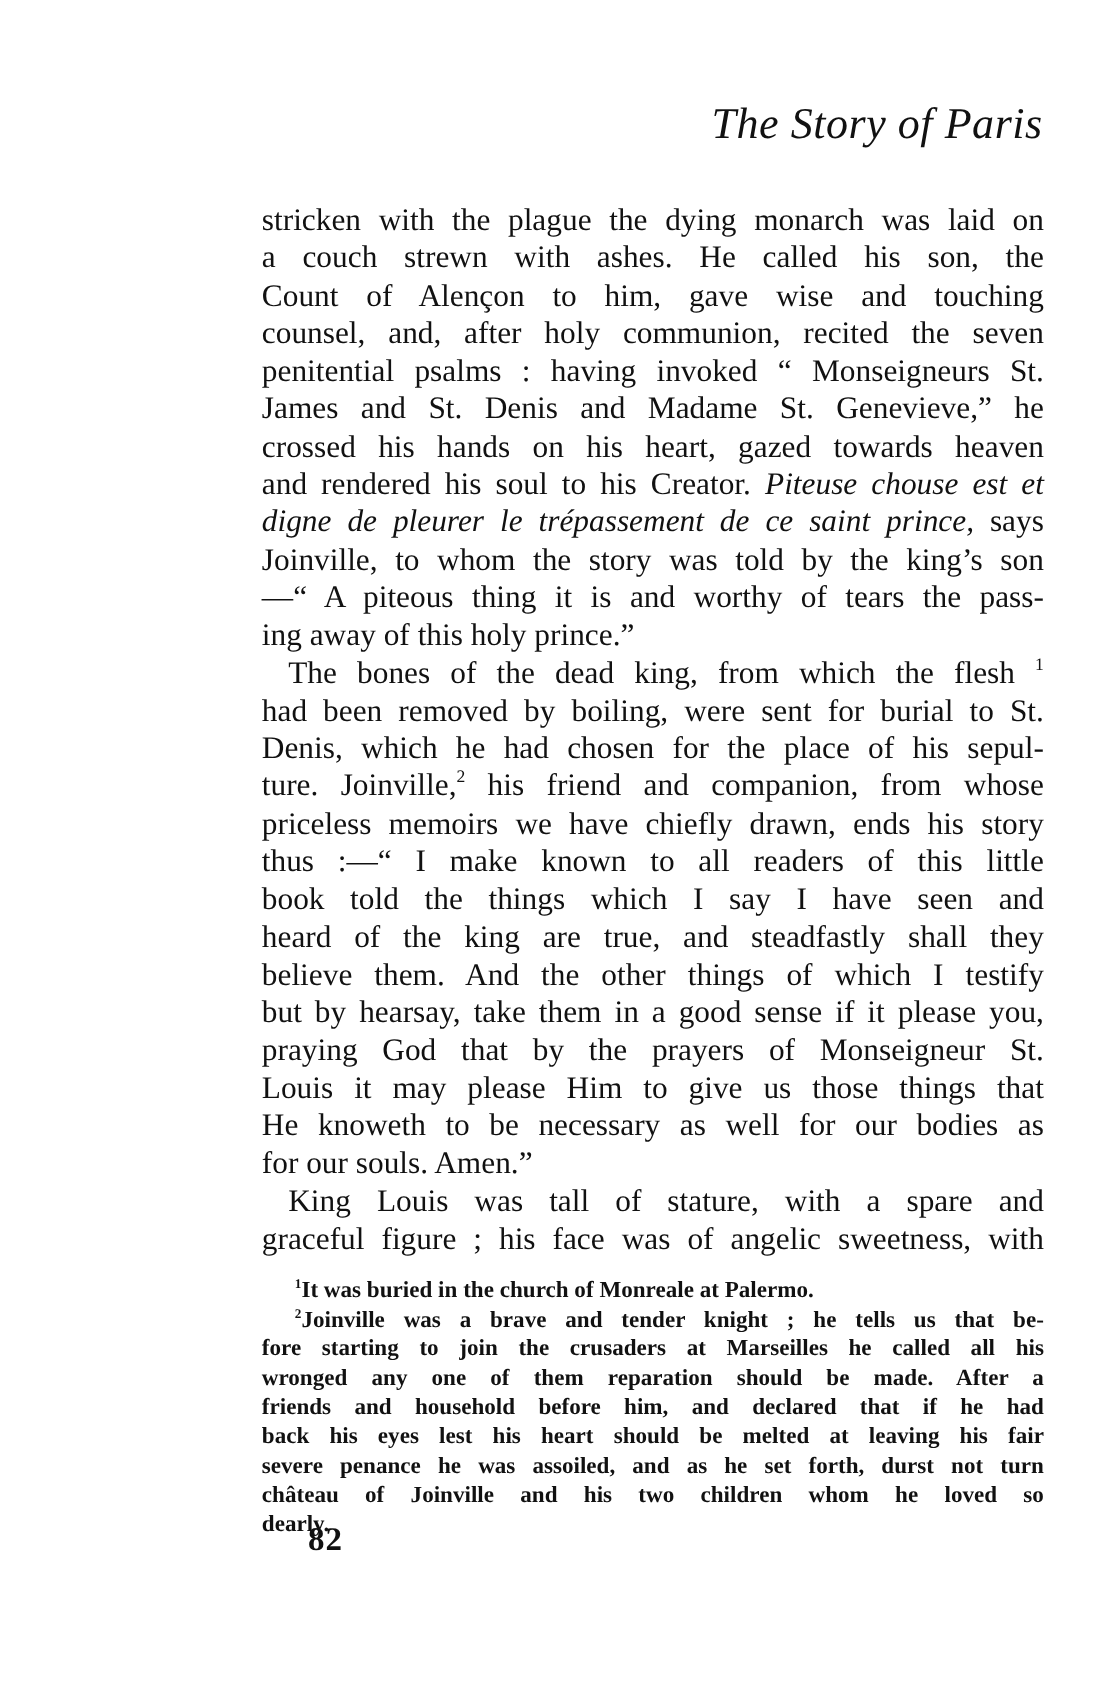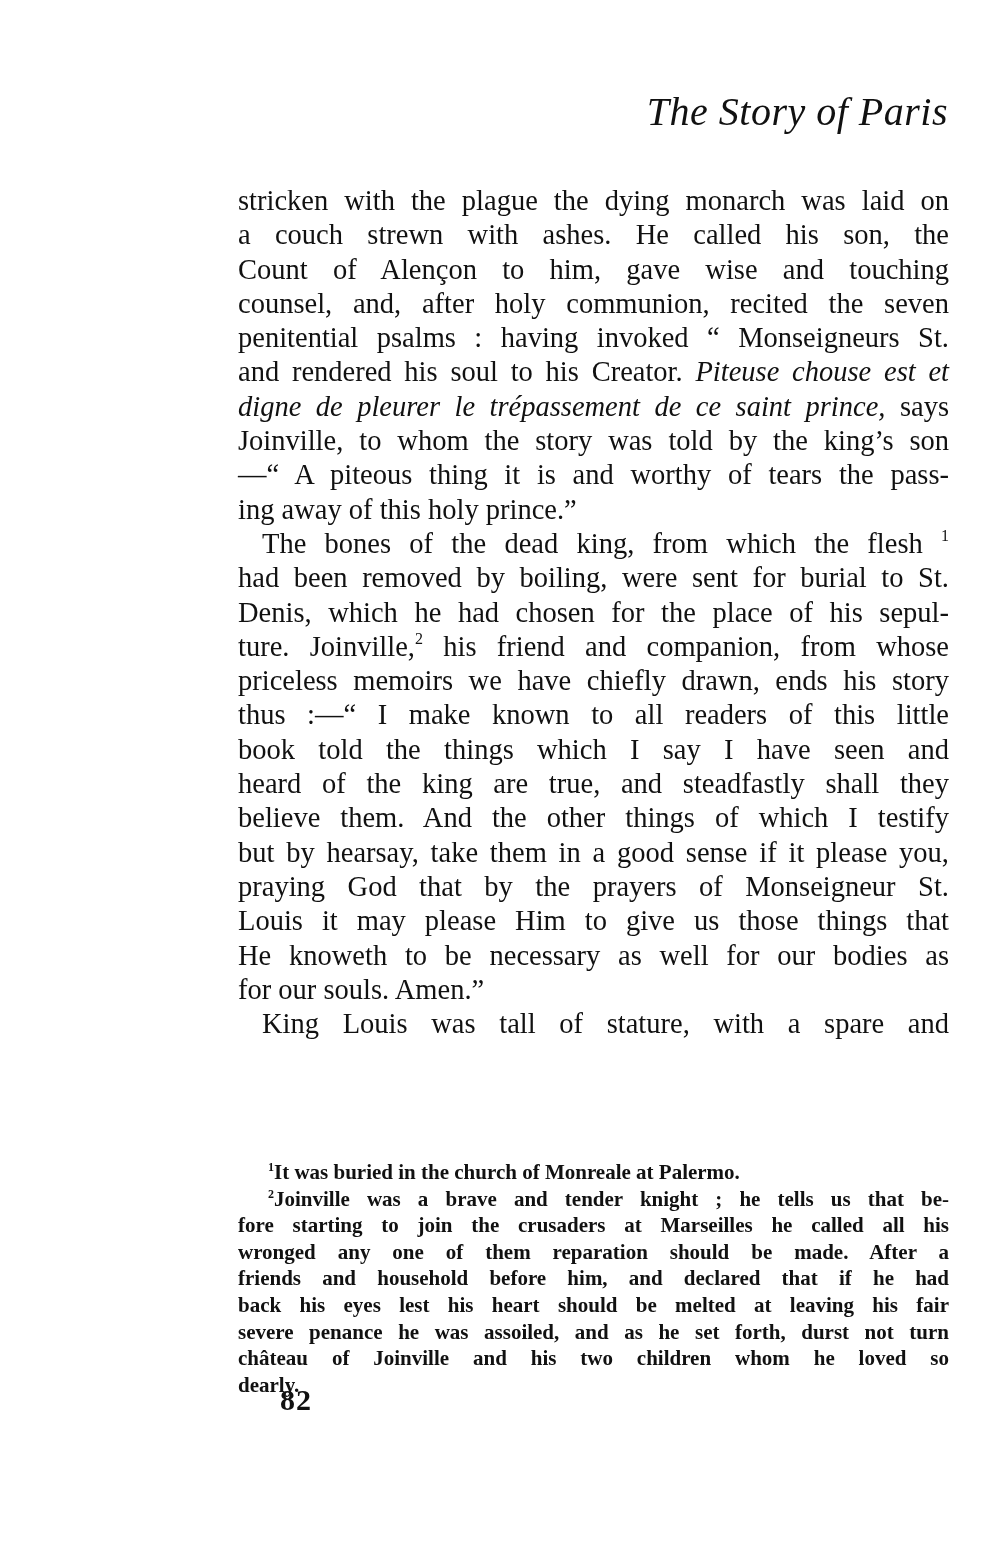--- a/index.html
+++ b/index.html
@@ -99,20 +99,22 @@
   <div class="running-head">The Story of Paris</div>
 
   <div class="body-text">
 
     <div>
       <div class="line-wrap line">stricken with the plague the dying monarch was laid on</div>
       <div class="line-wrap line">a couch strewn with ashes.  He called his son, the</div>
       <div class="line-wrap line">Count of Alençon to him, gave wise and touching</div>
       <div class="line-wrap line">counsel, and, after holy communion, recited the seven</div>
       <div class="line-wrap line">penitential psalms :  having invoked “ Monseigneurs St.</div>
+      <div class="line-wrap line">James and St. Denis and Madame St. Genevieve,” he</div>
+      <div class="line-wrap line">crossed his hands on his heart, gazed towards heaven</div>
       <div class="line-wrap line">
         <span>and rendered his soul to his Creator.</span>
         <span class="it">Piteuse chouse est et</span>
       </div>
       <div class="line-wrap line">
         <span class="it">digne de pleurer le trépassement de ce saint prince,</span><span> says</span>
       </div>
       <div class="line-wrap line">Joinville, to whom the story was told by the king’s son</div>
       <div class="line-wrap line">—“ A piteous thing it is and worthy of tears the pass-</div>
       <div class="line-wrap line last">ing away of this holy prince.”</div>
@@ -135,20 +137,21 @@
       <div class="line-wrap line">believe them.  And the other things of which I testify</div>
       <div class="line-wrap line">but by hearsay, take them in a good sense if it please you,</div>
       <div class="line-wrap line">praying God that by the prayers of Monseigneur St.</div>
       <div class="line-wrap line">Louis it may please Him to give us those things that</div>
       <div class="line-wrap line">He knoweth to be necessary as well for our bodies as</div>
       <div class="line-wrap line last">for our souls.  Amen.”</div>
     </div>
 
     <div>
       <div class="line-wrap line indent">King Louis was tall of stature, with a spare and</div>
+      <div class="line-wrap line">graceful figure ;  his face was of angelic sweetness, with</div>
     </div>
   </div>
 
   <div class="footnotes">
     <div>
       <div class="line-wrap last indent">
         <sup>1</sup><span>It was buried in the church of Monreale at Palermo.</span>
       </div>
     </div>
     <div>

